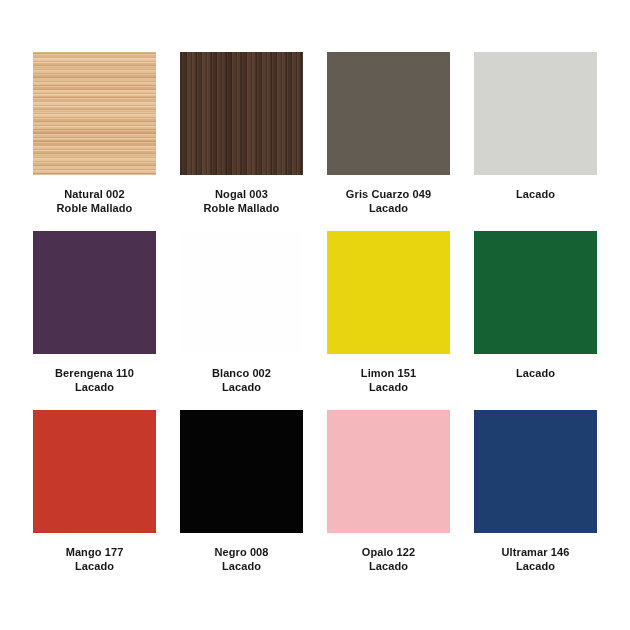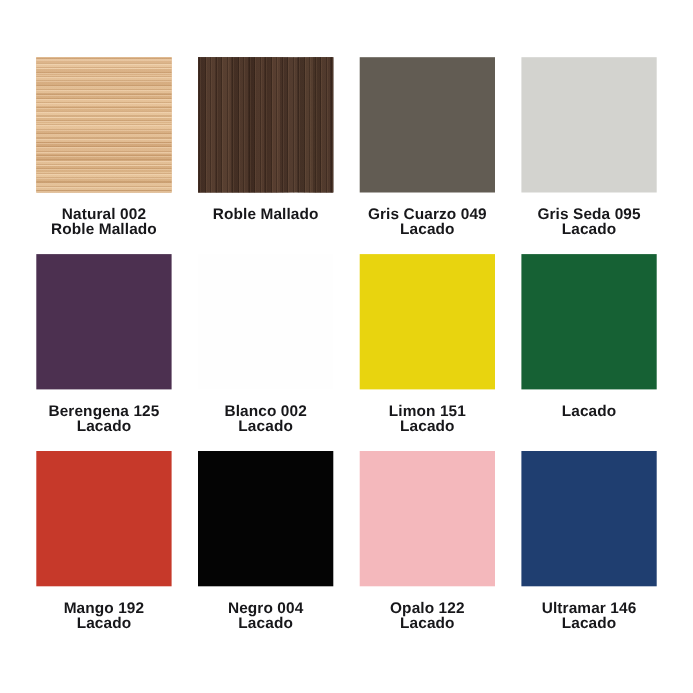--- a/index.html
+++ b/index.html
@@ -105,21 +105,21 @@
         #533a2d 58%,
         #47322612 72%,
         #503a2c 86%,
         #473127 100%);
   }
 
   .label {
     margin-top: 12px;
     text-align: center;
     color: #17171a;
-    font-size: 14px;
+    font-size: 11px;
     font-weight: bold;
     line-height: 14px;
     letter-spacing: 0.1px;
   }
   .label .line1 { display: block; }
   .label .line2 { display: block; }
 </style>
 </head>
 <body>
 
@@ -128,41 +128,41 @@
       <div class="cell">
         <div class="swatch tex-oak-h" title="Natural 002"></div>
         <div class="label">
           <span class="line1">Natural 002</span>
           <span class="line2">Roble Mallado</span>
         </div>
       </div>
       <div class="cell">
         <div class="swatch tex-walnut-v" title="Nogal 003"></div>
         <div class="label">
+          <span class="line1">Nogal 003</span>
           <span class="line2">Roble Mallado</span>
         </div>
       </div>
       <div class="cell">
         <div class="swatch" title="Gris Cuarzo 093" style="background-color: rgb(98, 92, 83);"></div>
         <div class="label">
           <span class="line1">Gris Cuarzo 049</span>
           <span class="line2">Lacado</span>
         </div>
       </div>
       <div class="cell">
         <div class="swatch" title="Gris Seda 095" style="background-color: rgb(211, 211, 207);"></div>
         <div class="label">
-          <span class="line1">Gris Seda 095</span>
           <span class="line2">Lacado</span>
         </div>
       </div>
       <div class="cell">
         <div class="swatch" title="Berengena 125" style="background-color: rgb(76, 48, 80);"></div>
         <div class="label">
-          <span class="line1">Berengena 125</span>
+          <span class="line1">Berengena 110</span>
           <span class="line2">Lacado</span>
         </div>
       </div>
       <div class="cell">
         <div class="swatch" title="Blanco 005" style="background-color: rgb(254, 254, 254);"></div>
         <div class="label">
           <span class="line1">Blanco 002</span>
           <span class="line2">Lacado</span>
         </div>
       </div>
@@ -175,28 +175,28 @@
       </div>
       <div class="cell">
         <div class="swatch" title="Malaquita 112" style="background-color: rgb(22, 97, 52);"></div>
         <div class="label">
           <span class="line2">Lacado</span>
         </div>
       </div>
       <div class="cell">
         <div class="swatch" title="Mango 113" style="background-color: rgb(198, 57, 42);"></div>
         <div class="label">
-          <span class="line1">Mango 192</span>
+          <span class="line1">Mango 177</span>
           <span class="line2">Lacado</span>
         </div>
       </div>
       <div class="cell">
         <div class="swatch" title="Negro 001" style="background-color: rgb(4, 4, 4);"></div>
         <div class="label">
-          <span class="line1">Negro 004</span>
+          <span class="line1">Negro 008</span>
           <span class="line2">Lacado</span>
         </div>
       </div>
       <div class="cell">
         <div class="swatch" title="Opalo 122" style="background-color: rgb(244, 184, 188);"></div>
         <div class="label">
           <span class="line1">Opalo 122</span>
           <span class="line2">Lacado</span>
         </div>
       </div>

